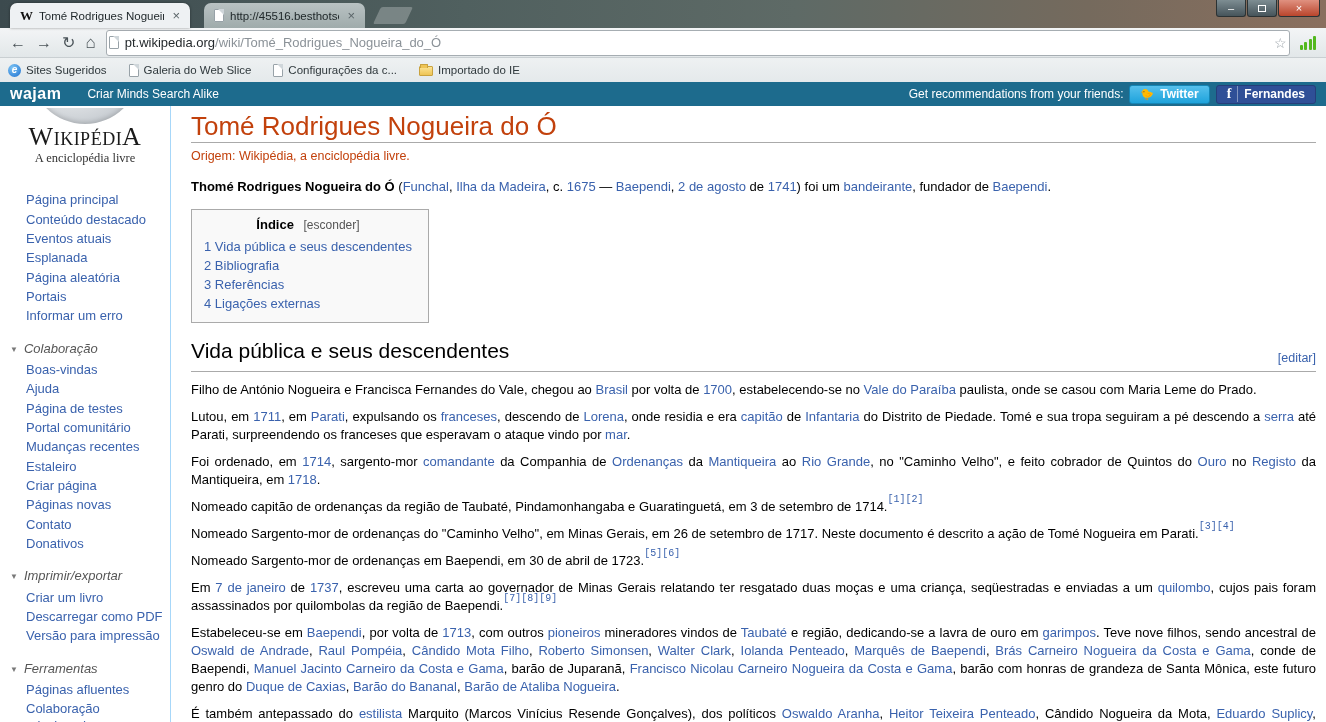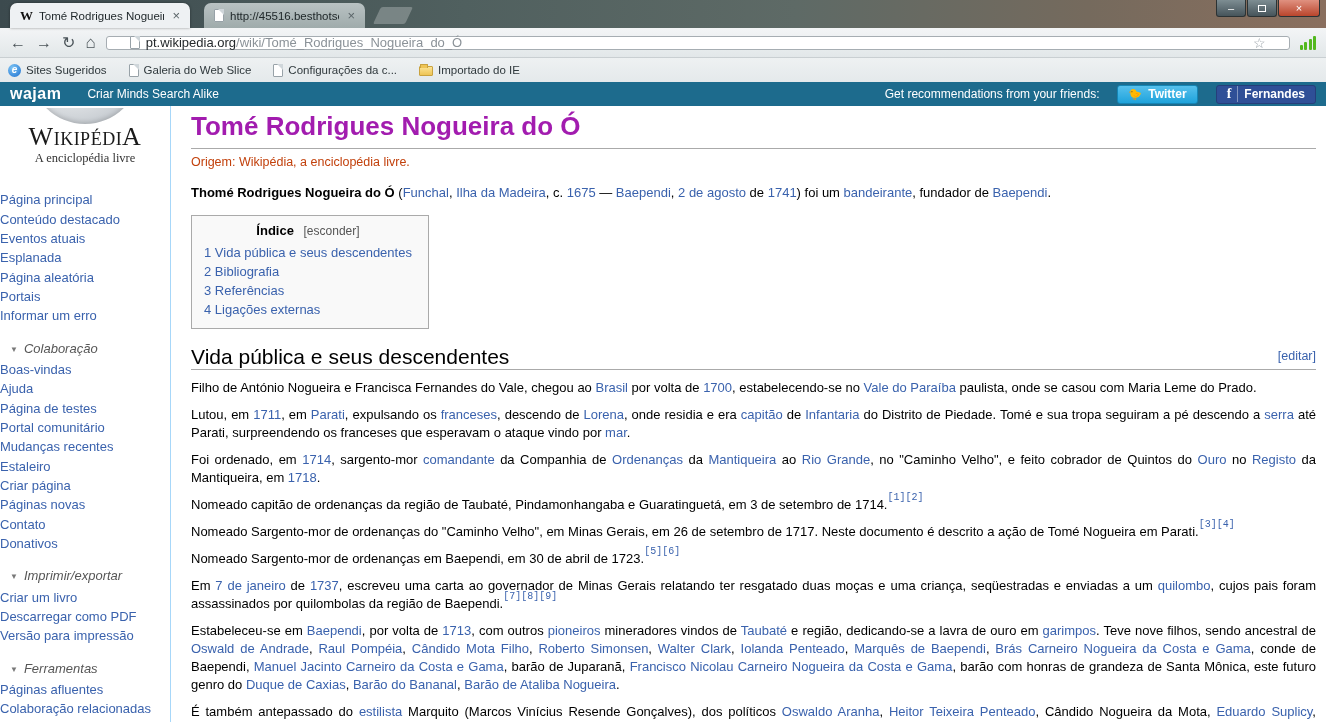--- a/index.html
+++ b/index.html
@@ -29,22 +29,22 @@
     color:#fff; font-size:11px; border:1px solid #2b3234; border-top:none;
     background:linear-gradient(#7d8d92,#46545a); border-radius:0 0 3px 3px; margin-left:1px;}
   .winbtn.close{ width:42px; background:linear-gradient(#e09180,#b9452c); }
   .maxglyph{ width:8px; height:7px; border:1.5px solid #fff; display:inline-block; }
 
   
   .toolbar{ height:30px; background:linear-gradient(#f3f5f6,#e2e7e9); display:flex; align-items:center;
     padding:0 10px; gap:10px; border-bottom:1px solid #c9cfd2; }
   .navbtn{ font-size:16px; color:#4a5358; line-height:16px; }
   .navbtn.home{ font-size:17px; }
-  .addressbar{ flex:1; height:14px; background:#fff; border:1px solid #a6adb2; border-radius:3px;
-    display:flex; align-items:center; padding:0 23px; gap:6px; }
+  .addressbar{ flex:1; height:26px; background:#fff; border:1px solid #a6adb2; border-radius:3px;
+    display:flex; align-items:center; padding:0 2px; gap:6px; }
   .url{ font-size:13px; color:#24292c; white-space:nowrap; overflow:hidden; flex:1; }
   .url .path{ color:#8b9298; }
   .star{ color:#9aa2a8; font-size:14px; }
   .bars{ display:flex; align-items:flex-end; gap:1.5px; height:14px; }
   .bars i{ width:3px; background:#53b81e; border-radius:1px; display:block;}
   .bars i:nth-child(1){height:5px;} .bars i:nth-child(2){height:8px;}
   .bars i:nth-child(3){height:11px;} .bars i:nth-child(4){height:14px;}
 
   
   .bookmarksbar{ height:24px; background:linear-gradient(#eef1f2,#e4e9eb); display:flex; align-items:center;
@@ -55,63 +55,63 @@
   .folder-ico{ width:14px; height:10px; background:linear-gradient(#fbe394,#eec455); border:1px solid #c9a23e;
     border-radius:1px; position:relative; flex:none; margin-top:2px;}
   .folder-ico::before{ content:""; position:absolute; top:-3px; left:0; width:6px; height:3px;
     background:#eec455; border:1px solid #c9a23e; border-bottom:none; border-radius:1px 1px 0 0;}
 
   
   .wajambar{ height:24px; background:var(--wajam_bar,#1d6b8d); display:flex; align-items:center;
     padding:0 10px; color:#fff; }
   .wajam-logo{ font-weight:bold; font-size:16px; letter-spacing:.5px; text-transform:lowercase; }
   .wajam-tag{ font-size:12px; margin-left:26px; }
-  .wajam-right{ margin-left:auto; display:flex; align-items:center; gap:18px; font-size:12px; }
+  .wajam-right{ margin-left:auto; display:flex; align-items:center; gap:6px; font-size:12px; }
   .sbtn{ height:19px; display:flex; align-items:center; gap:6px; padding:0 10px; border-radius:3px;
     font-size:12px; font-weight:bold; color:#fff; }
   .sbtn.twitter{ background:linear-gradient(#56c0ec,var(--twitter,#1ea3dc)); border:1px solid #1486b6; }
   .sbtn.facebook{ background:var(--facebook,#2f4f97); border:1px solid #253e7a; }
   .fb-f{ font-family:"Liberation Serif",serif; font-size:14px; font-weight:bold; border-right:1px solid rgba(255,255,255,.4); padding-right:6px;}
 
   
   .main{ display:flex; height:618px; overflow:hidden; background:#fff; }
   .sidebar{ width:170px; flex:none; padding-top:2px; }
   .globe-clip{ width:110px; height:16px; overflow:hidden; margin:0 auto; }
   .globe{ width:110px; height:110px; border-radius:50%; margin-top:-94px;
     background:radial-gradient(circle at 38% 30%, #fdfdfd 0%, #e8eaec 45%, #c9ced3 75%, #aeb5bb 100%);
     box-shadow:inset 0 -2px 4px rgba(0,0,0,.15);}
   .wordmark{ font-family:"Liberation Serif",serif; font-variant:small-caps; font-size:26px; color:#1a1a1a;
     text-align:center; line-height:26px; letter-spacing:.5px;}
   .wiki-tagline{ font-family:"Liberation Serif",serif; font-size:12.5px; color:#333; text-align:center; margin-top:1px;}
   .portlet{ margin-top:15px; }
   .portlet.first{ margin-top:24px; }
   .portlet h3{ font-size:13px; font-weight:normal; color:#565656; padding-left:10px; margin-bottom:4px;font-style:italic;}
   .portlet h3 .tri{ font-size:8px; color:#797979; margin-right:6px; vertical-align:1px;}
-  .portlet ul{ list-style:none; }
+  .portlet ul{ list-style:none; padding-left:26px; }
   .portlet ul li{ line-height:19.4px; }
   .portlet ul li a, a.wlink, .toc a, .editsection a{ color:var(--link,#3a62ad); text-decoration:none; }
   .portlet ul li a{ font-size:13px; display:block; line-height:17px; padding:1.2px 0;}
 
   .content{ flex:1; border-left:1px solid var(--content_divider,#a7d7f9); padding:4px 10px 0 20px; }
-  h1.title{ font-size:26px; font-weight:bold; color:#a21caf; line-height:32px;
-    border-bottom:1px solid var(--border_gray,#aaa); padding-bottom:6px; }
+  h1.title{ font-size:26px; font-weight:normal; color:#c2410c; line-height:32px;
+    border-bottom:1px solid var(--border_gray,#aaa); }
   .sitesub{ font-size:12.5px; color:#c2410c; margin-top:6px; }
   .intro{ font-size:13px; line-height:18px; margin-top:15px; text-align:justify; }
   .intro b{ font-weight:bold; }
 
   .tocbox{ display:inline-block; border:1px solid var(--border_gray,#aaa); background:var(--toc_bg,#f9f9f9);
     margin:13px 0 4px 0; padding:7px 16px 9px 12px; min-width:218px; }
   .toc-head{ text-align:center; font-size:13px; margin-bottom:5px;}
   .toc-head b{ font-size:13px; }
   .toc-head .hide{ font-size:12px; color:#555; margin-left:6px;}
   .toc ul{ list-style:none; }
   .toc ul li{ font-size:13px; line-height:19px; }
 
   h2.sect{ font-size:21px; font-weight:normal; color:#000; border-bottom:1px solid var(--border_gray,#aaa);
-    padding-bottom:0; margin-top:12px; position:relative; }
+    padding-bottom:8px; margin-top:12px; position:relative; }
   .editsection{ position:absolute; right:0; bottom:6px; font-size:12.5px; color:#555; }
 
   .paragraphs p{ font-size:13px; line-height:18px; margin-top:9px; text-align:justify; color:#000;}
   sup.ref{ font-size:10px; line-height:0; position:relative; top:-4px;font-family:Liberation Mono, monospace; }
   sup.ref a{ color:var(--link,#3a62ad); text-decoration:none; }
 </style>
 </head>
 <body>
 
 <div class="tabstrip">

